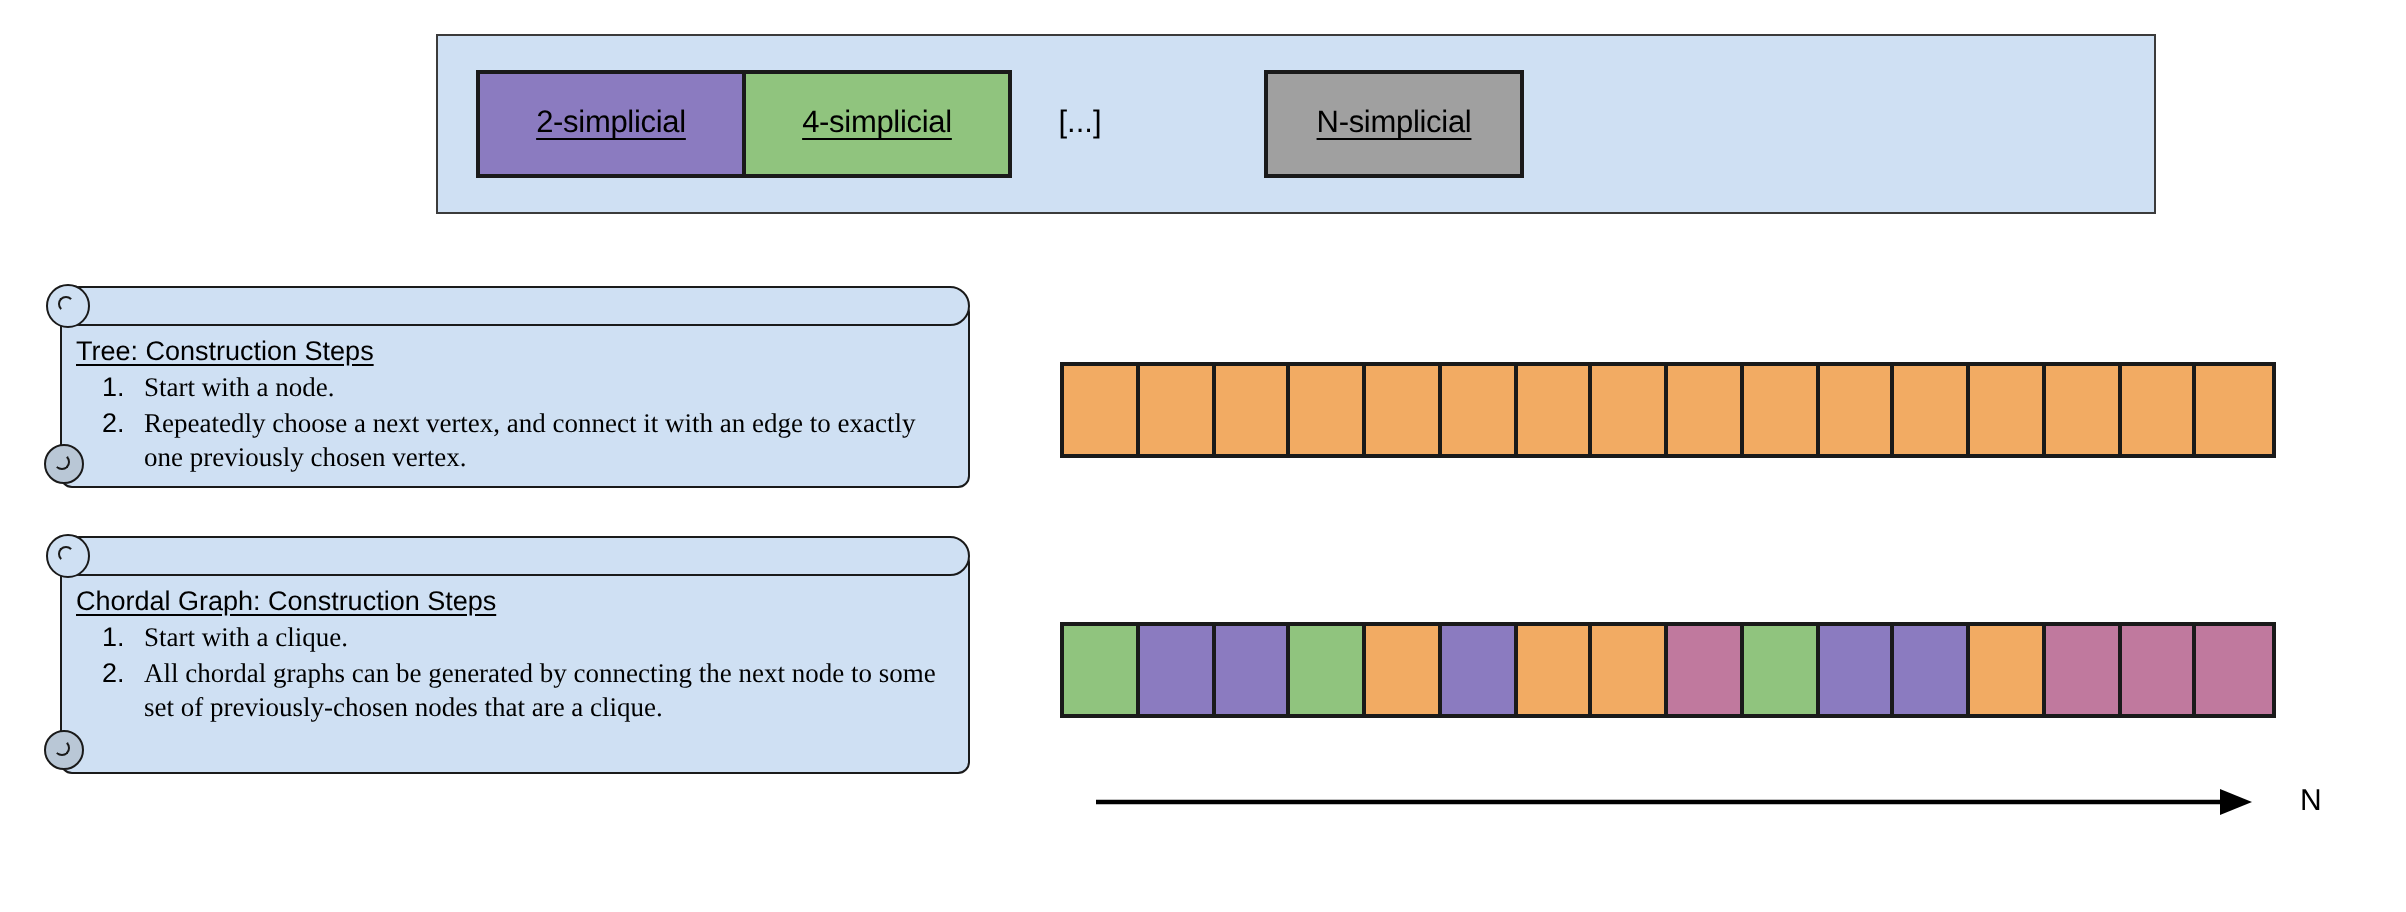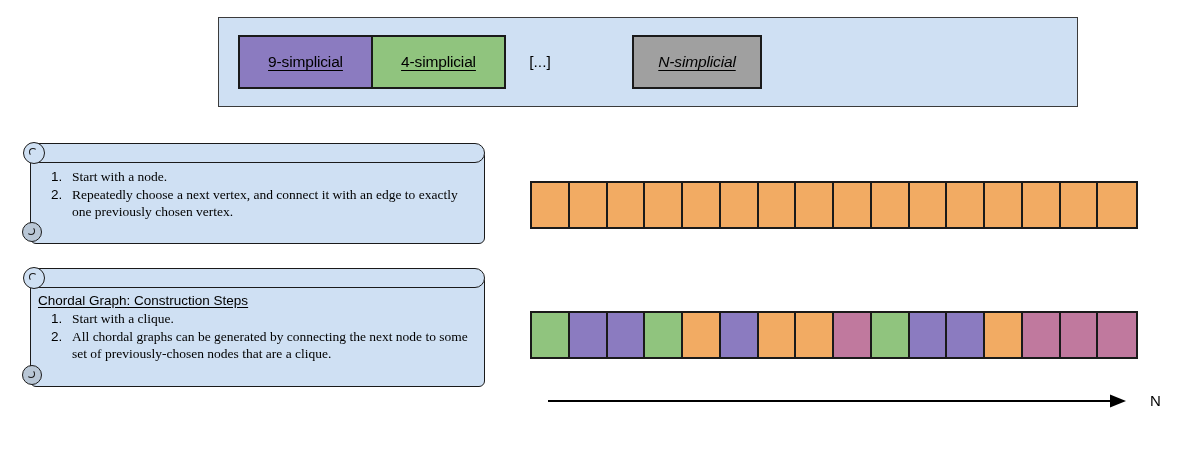--- a/index.html
+++ b/index.html
@@ -205,33 +205,34 @@
     top: 392px;
     font-size: 15px;
     line-height: 18px;
   }
 </style>
 </head>
 <body>
 
 <div id="legend-panel">
   <div id="legend-row">
-      <div class="legend-box" style="background: rgb(139, 123, 192); width: 135px;">9-simplicial</div>
+      <div class="legend-box" style="background: rgb(139, 123, 192); width: 135px;">2-simplicial</div>
       <div class="legend-box" style="background: rgb(144, 196, 126); width: 135px; text-decoration: underline;">4-simplicial</div>
       <div class="legend-gap">[...]</div>
-      <div class="legend-box detached" style="background: rgb(160, 160, 160); width: 130px; font-style: italic;">N-simplicial</div>
+      <div class="legend-box detached" style="background: rgb(160, 160, 160); width: 130px;">N-simplicial</div>
     </div>
 </div>
 
 <div class="scroll-note" id="note-tree">
   <div class="scroll-body"></div>
   <div class="scroll-topbar"></div>
   <div class="scroll-curl-tl"></div>
   <div class="scroll-curl-bl"></div>
   <div class="scroll-content">
+    <div class="scroll-title">Tree: Construction Steps</div>
     <ul class="scroll-steps">
       <li>
         <span class="step-num">1.</span>
         <span class="step-text">Start with a node.</span>
       </li>
       <li>
         <span class="step-num">2.</span>
         <span class="step-text">Repeatedly choose a next vertex, and connect it with an edge to exactly one previously chosen vertex.</span>
       </li>
     </ul>

